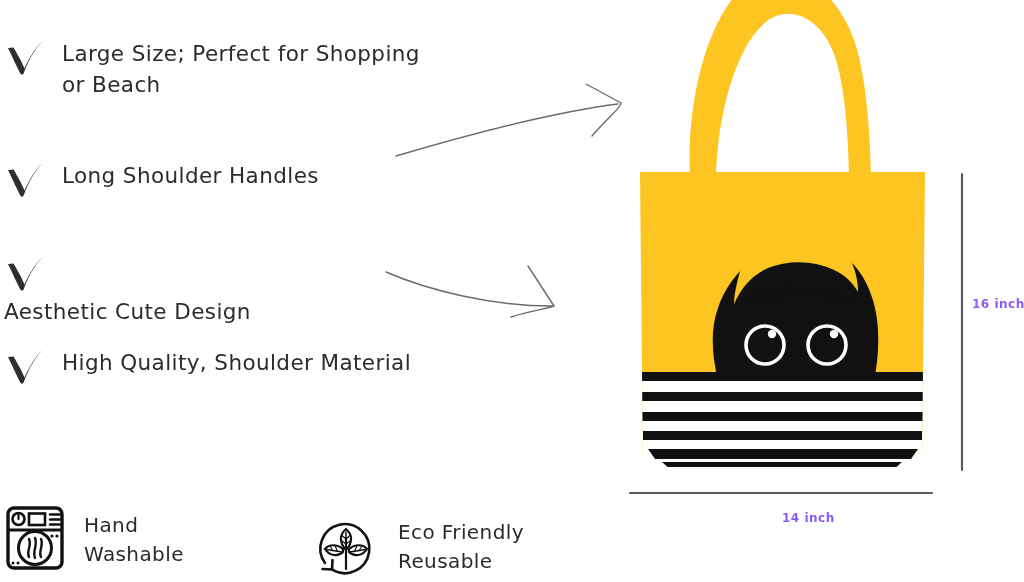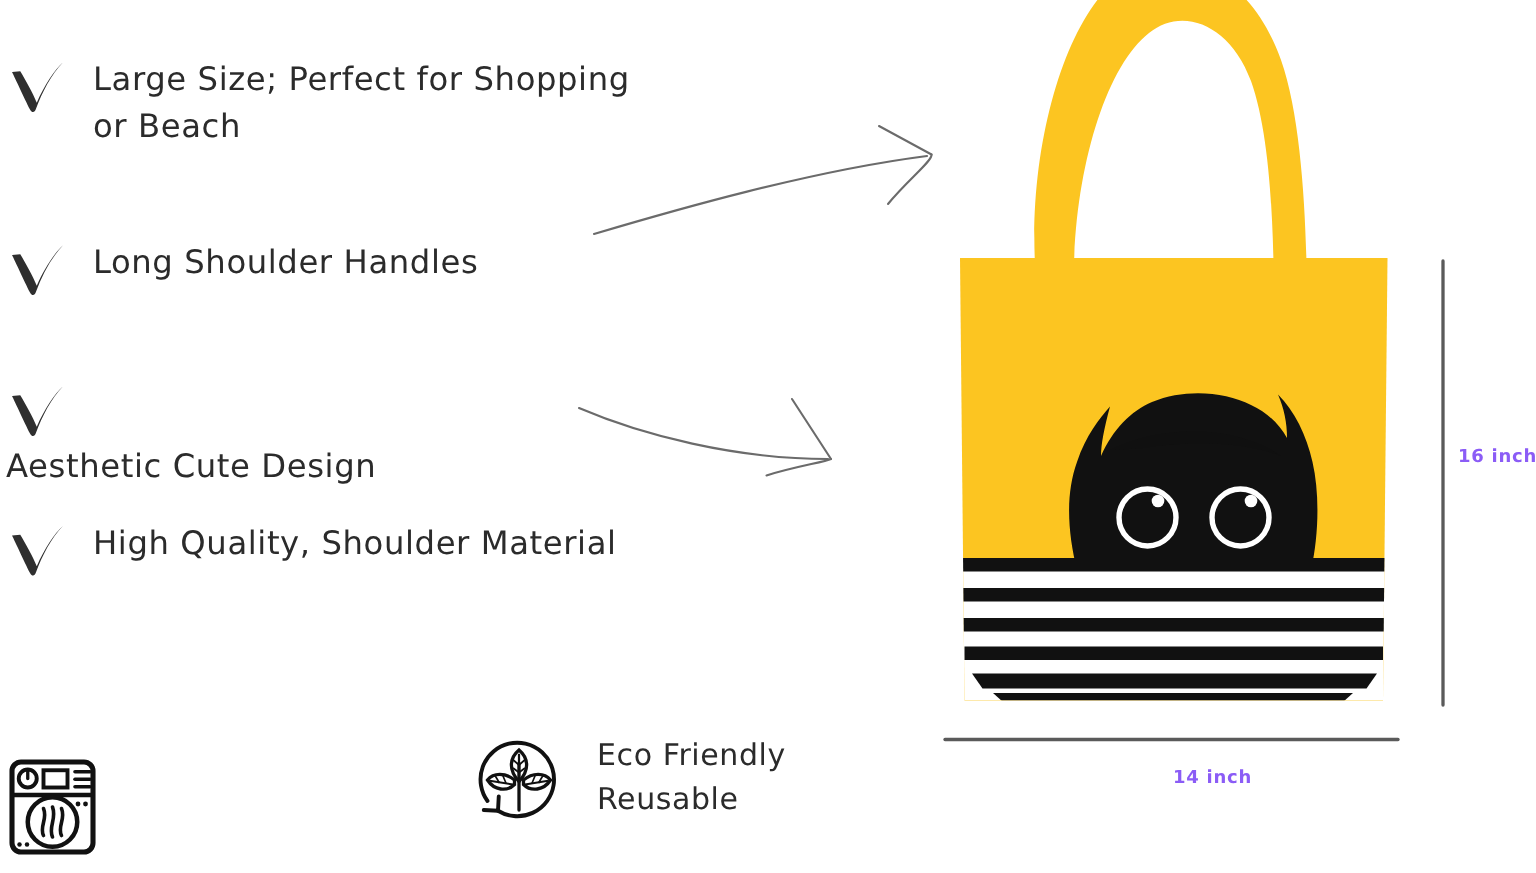--- a/index.html
+++ b/index.html
@@ -96,21 +96,21 @@
   }
   .care-text {
     font-family: "DejaVu Sans", sans-serif;
     font-size: 20px;
     line-height: 29px;
     color: #2b2b2b;
     letter-spacing: 0.4px;
     white-space: pre-line;
   }
   #badge-hand-washable { left: 4px; top: 505px; }
-  #badge-eco-friendly  { left: 312px; top: 482px; }
+  #badge-eco-friendly  { left: 312px; top: 511px; }
 </style>
 </head>
 <body>
 
 <div id="canvas">
 
   <div class="feature-list">
 
     <div class="feature-row" style="top:158px;">
       <span class="check-icon">
@@ -244,20 +244,22 @@
         <circle cx="31" cy="43" r="16.5" fill="none" stroke="#111111" stroke-width="3"></circle>
         <path d="M25 52 C22 46, 28 41, 25 34" fill="none" stroke="#111111" stroke-width="2.4" stroke-linecap="round"></path>
         <path d="M31 53 C28 46, 34 41, 31 33" fill="none" stroke="#111111" stroke-width="2.4" stroke-linecap="round"></path>
         <path d="M37 52 C34 46, 40 41, 37 34" fill="none" stroke="#111111" stroke-width="2.4" stroke-linecap="round"></path>
         <circle cx="48" cy="31" r="1.6" fill="#111111"></circle>
         <circle cx="53" cy="31" r="1.6" fill="#111111"></circle>
         <circle cx="9" cy="58" r="1.5" fill="#111111"></circle>
         <circle cx="14" cy="58" r="1.5" fill="#111111"></circle>
       </svg>
     </span>
+    <span class="care-text">Hand
+Washable</span>
   </div>
 
   <div class="care-badge" id="badge-eco-friendly">
     <span class="care-icon">
       <svg width="68" height="68" viewBox="0 0 68 68">
         <path d="M13 52 A24.5 24.5 0 1 1 20 58.5" fill="none" stroke="#111111" stroke-width="2.6" stroke-linecap="round"></path>
         <path d="M20 58.5 L10.5 58 M20 58.5 L20.5 49" fill="none" stroke="#111111" stroke-width="2.6" stroke-linecap="round"></path>
         <line x1="34" y1="27" x2="34" y2="58" stroke="#111111" stroke-width="2.2" stroke-linecap="round"></line>
         <path d="M34 18 C40 23, 41.5 31, 34 39 C26.5 31, 28 23, 34 18 Z" fill="none" stroke="#111111" stroke-width="2.2"></path>
         <line x1="34" y1="20.5" x2="34" y2="37" stroke="#111111" stroke-width="1.5"></line>

